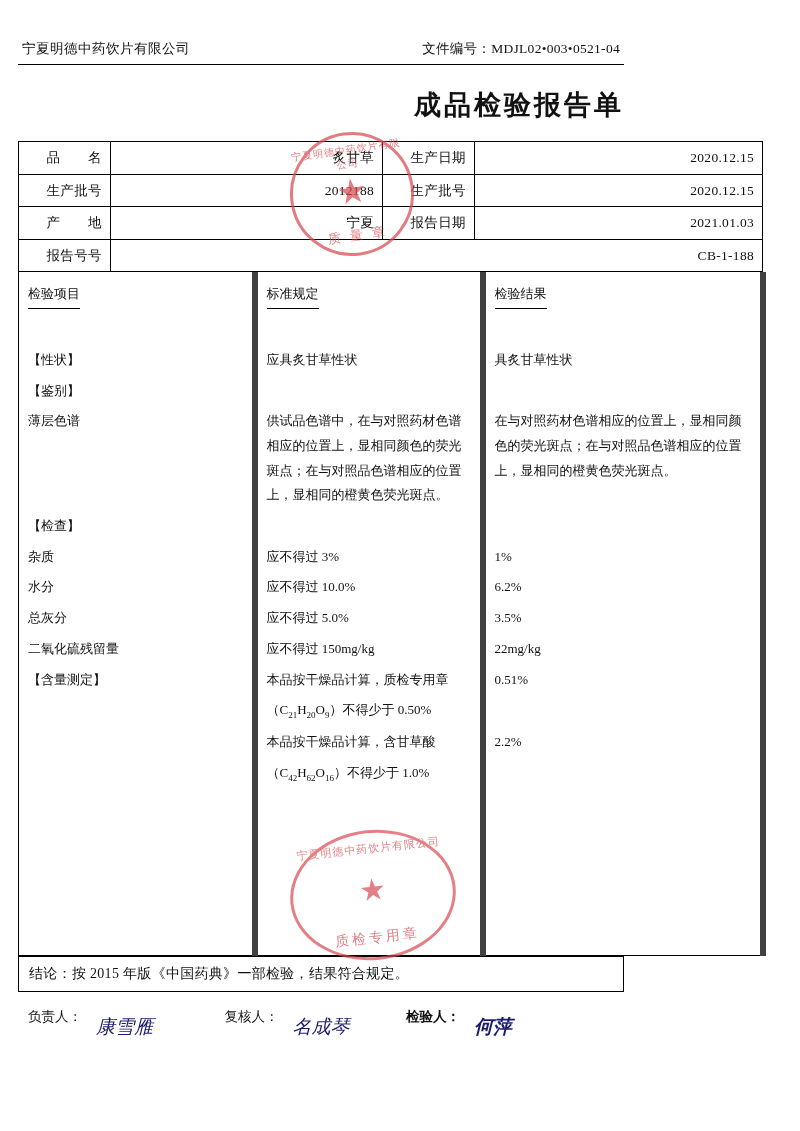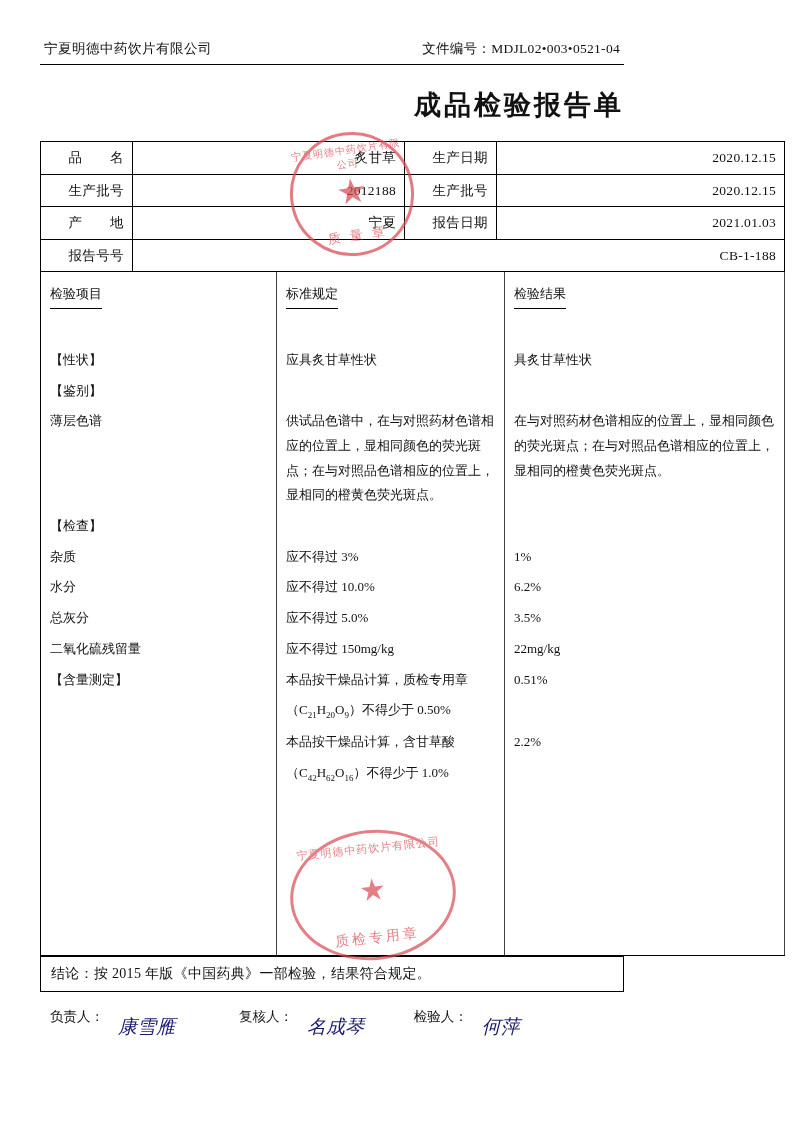--- a/index.html
+++ b/index.html
@@ -13,21 +13,21 @@
     font-family: "Liberation Serif", "DejaVu Serif", serif;
     color: #111;
     position: relative;
     overflow: hidden;
   }
   .page {
     position: relative;
     width: 652px;
     height: 1131px;
     box-sizing: border-box;
-    padding: 40px 28px 0 40px;
+    padding: 40px 28px 0 18px;
   }
   
   .top-row {
     display: flex;
     justify-content: space-between;
     align-items: flex-end;
     font-size: 13.5px;
     padding: 0 4px 6px 4px;
   }
   .company { letter-spacing: 0.5px; }
@@ -71,21 +71,21 @@
 
   
   table.res {
     width: 100%;
     border-collapse: collapse;
     table-layout: fixed;
     font-size: 13px;
   }
   table.res td, table.res th {
     border-left: 1px solid #000;
-    border-right: 1px solid #404040;
+    border-right: 6px solid #404040;
     vertical-align: top;
     padding: 3px 9px;
     font-weight: normal;
     text-align: left;
     line-height: 1.9;
   }
   table.res .hdr td {
     border-bottom: none;
     padding-top: 10px;
     padding-bottom: 14px;
@@ -116,21 +116,21 @@
   }
   .sign-row {
     display: flex;
     font-size: 13.5px;
     padding: 10px 10px 0 10px;
     position: relative;
   }
   .sign-cell { display: flex; align-items: baseline; }
   .sign-cell.s1 { width: 236px; }
   .sign-cell.s2 { width: 218px; }
-  .sign-cell.s3 { width: 250px; }
+  .sign-cell.s3 { width: 250px; font-weight: bold; }
   .sign-name {
     font-family: "DejaVu Sans", sans-serif;
     color: #1a1a6e;
     font-size: 19px;
     font-style: italic;
     margin-left: 14px;
     position: relative;
     top: 12px;
     white-space: nowrap;
   }

